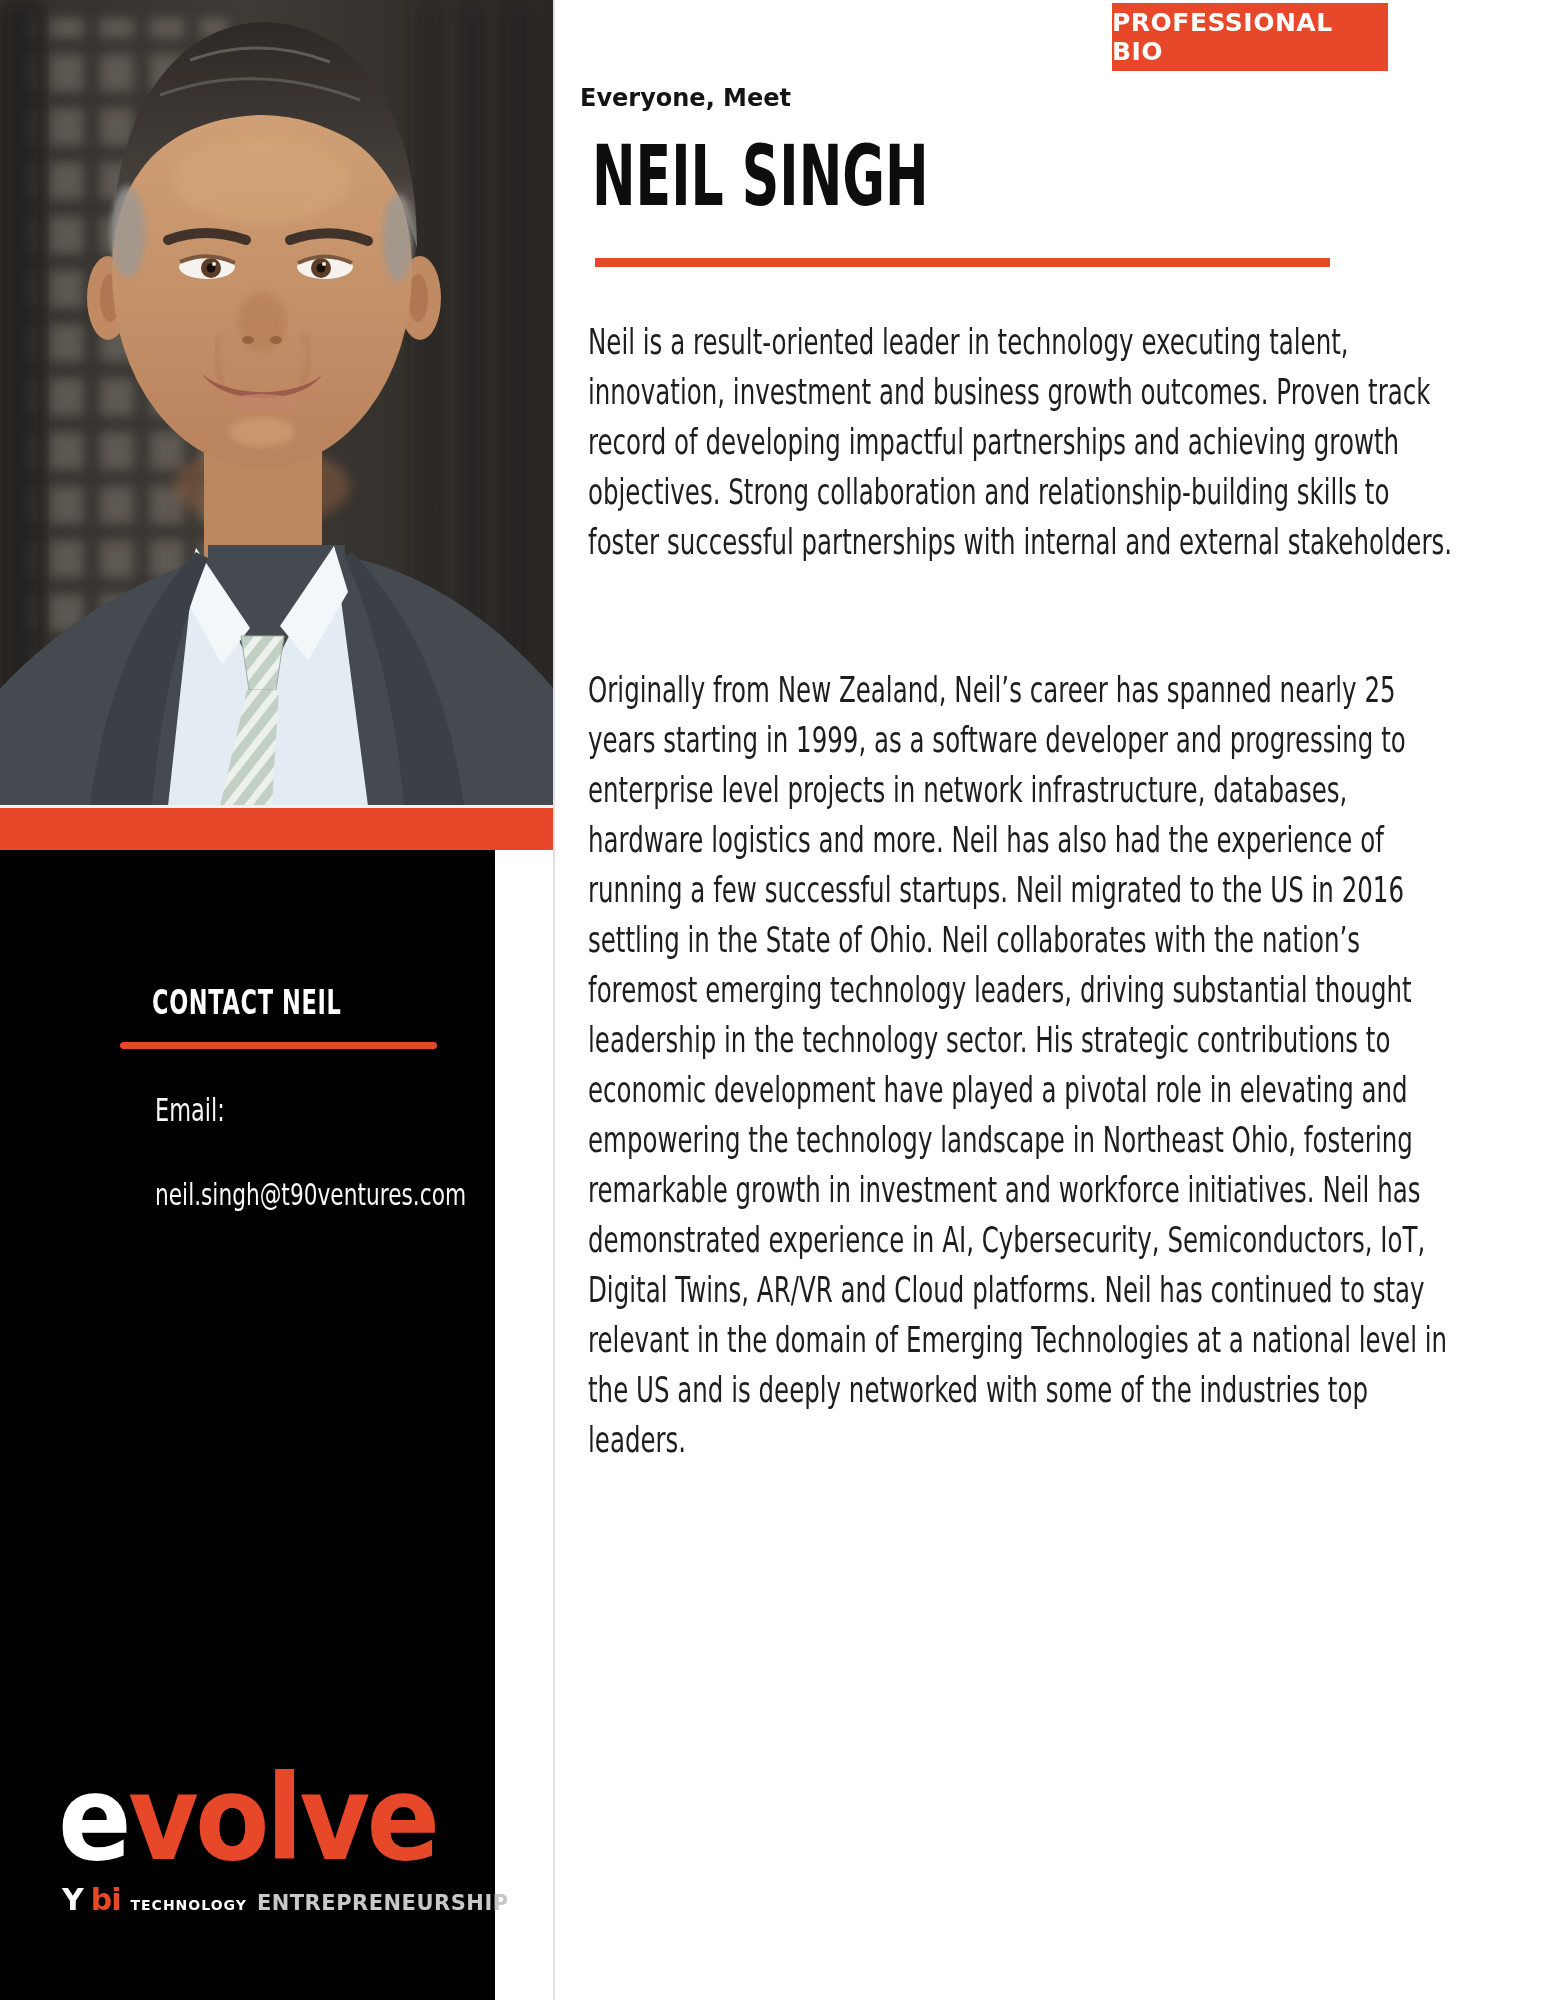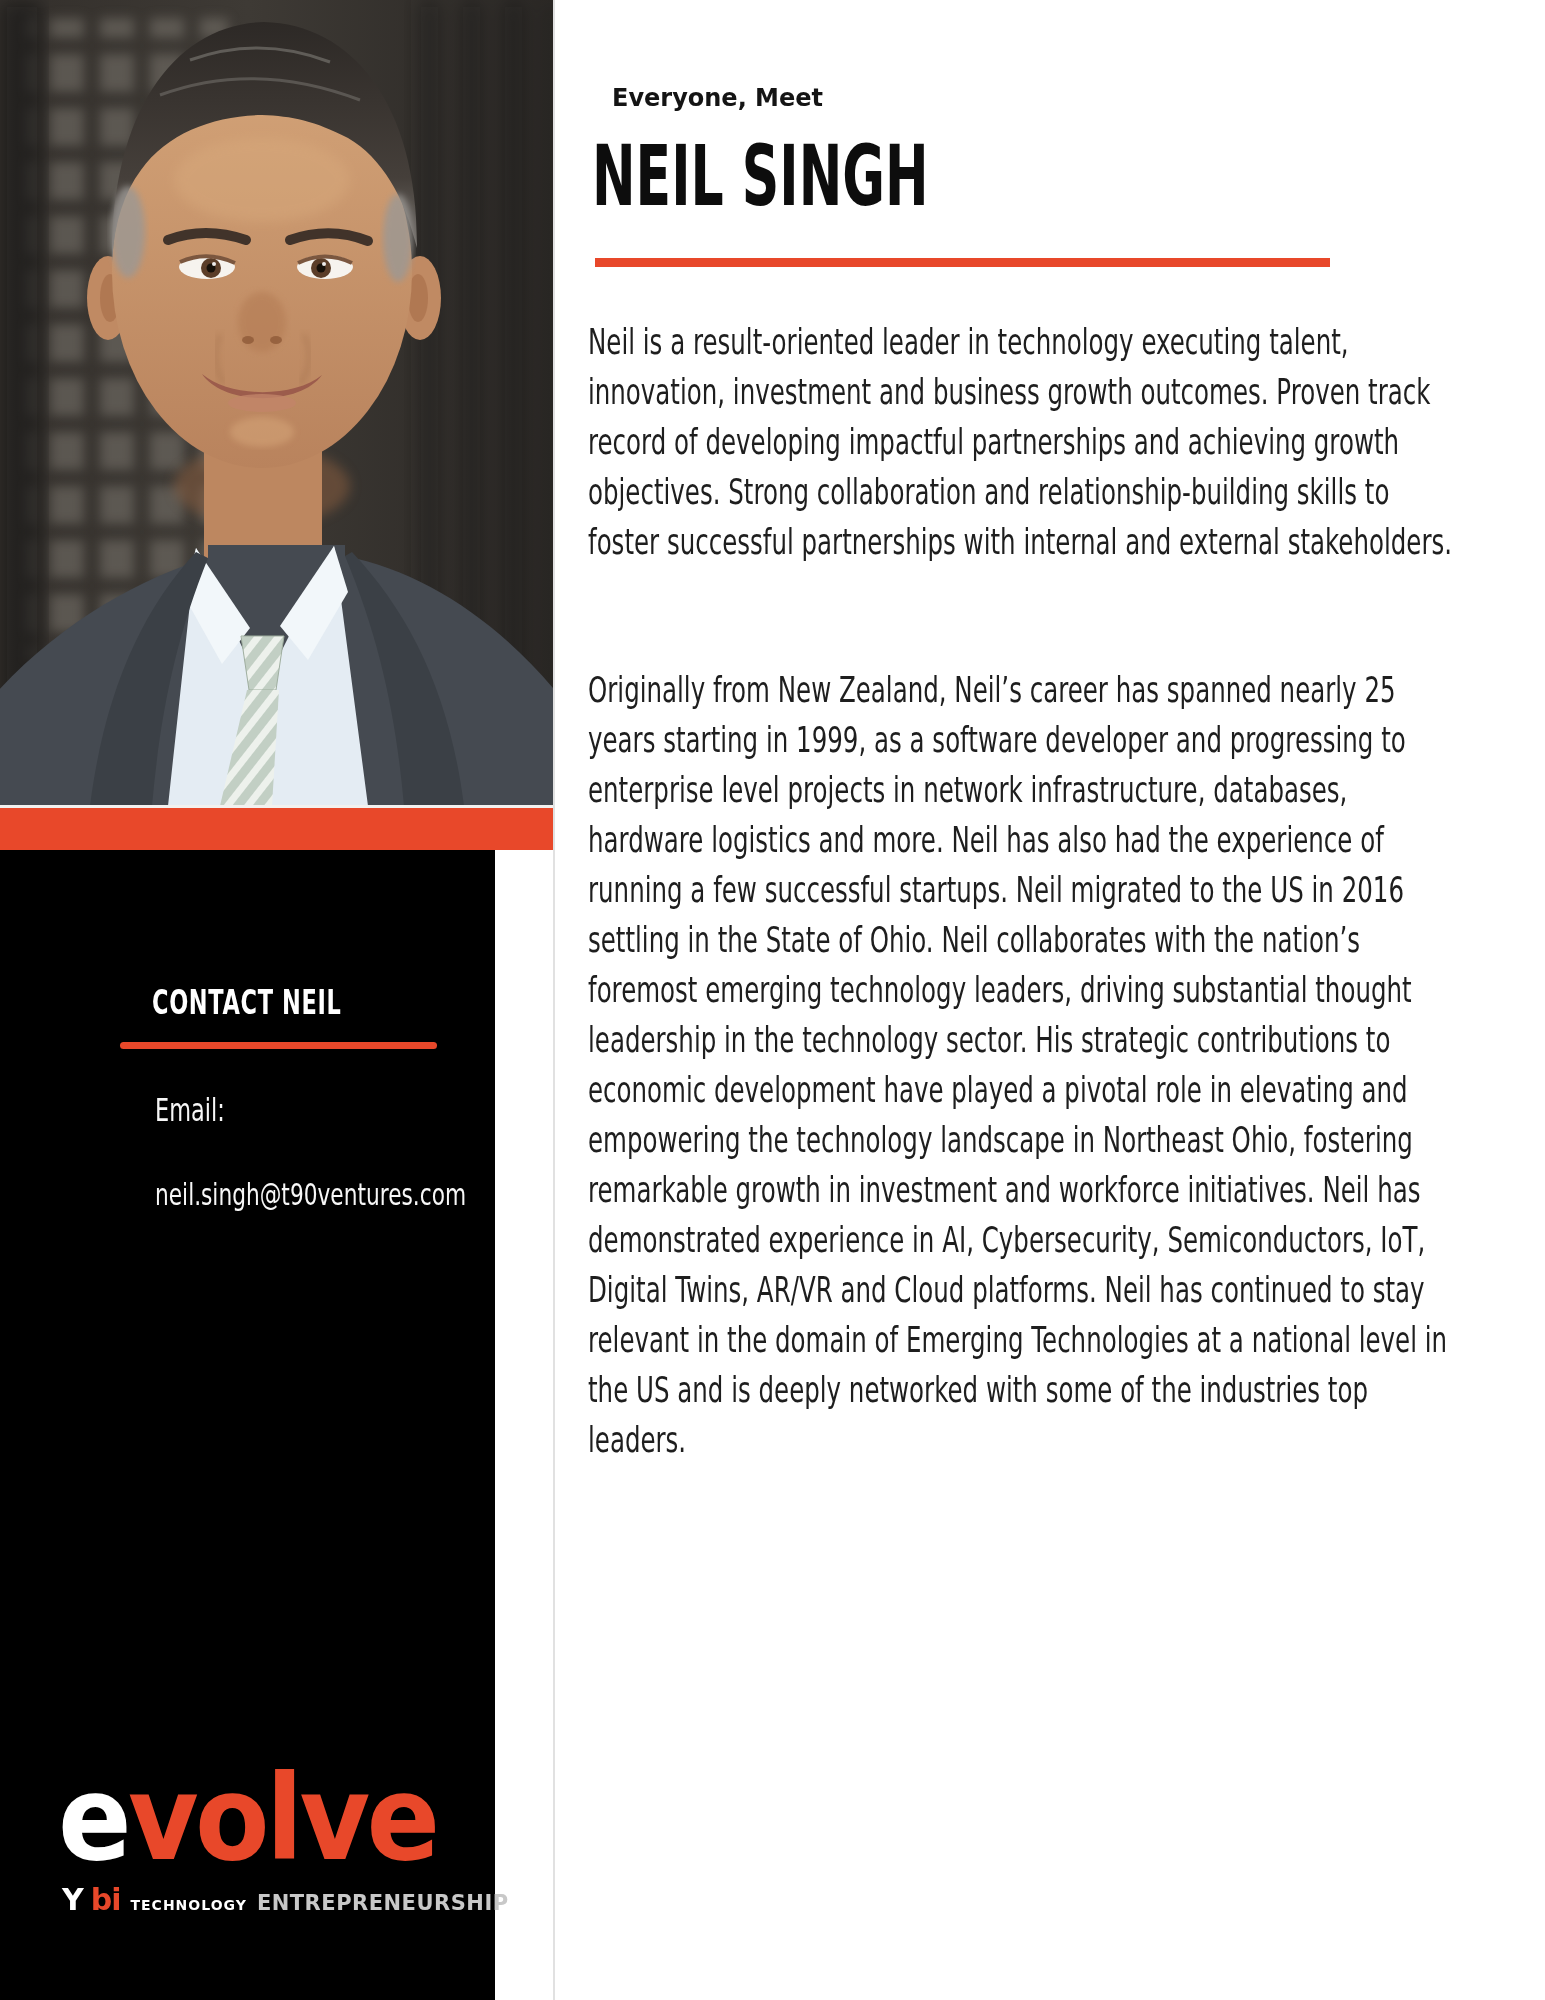--- a/index.html
+++ b/index.html
@@ -27,21 +27,21 @@
   .logo-tagline{position:absolute;left:62px;top:1882px;display:flex;align-items:baseline;gap:10px;white-space:nowrap;}
   .logo-mark{font-size:30px;font-weight:bold;letter-spacing:-1px;}
   .mark-y{color:#ffffff;}
   .mark-bi{color:#e8482a;margin-left:8px;}
   .tag-bold{font-size:14px;font-weight:bold;color:#ffffff;letter-spacing:1px;}
   .tag-light{font-size:21px;font-weight:bold;color:#c8c8c8;letter-spacing:0.5px;}
   
   .badge{position:absolute;left:1112px;top:3px;width:276px;height:68px;display:flex;
         align-items:center;justify-content:center;}
   .badge span{color:#ffffff;font-size:25px;font-weight:bold;letter-spacing:0.5px;}
-  .kicker{position:absolute;left:612px;top:84px;font-size:24px;font-weight:bold;color:#141414;}
+  .kicker{position:absolute;left:580px;top:84px;font-size:24px;font-weight:bold;color:#141414;}
   .title{position:absolute;left:592px;top:130px;margin:0;font-size:84px;font-weight:bold;color:#0d0d0d;
         line-height:92px;white-space:nowrap;letter-spacing:0px;
         transform:scaleX(0.62);transform-origin:0 0;}
   .title-rule{position:absolute;left:595px;top:258px;width:735px;height:9px;}
   .bio{position:absolute;left:588px;width:1246px;font-size:35px;line-height:50px;color:#1e1e1e;
         transform:scaleX(0.7);transform-origin:0 0;}
   .para1{top:317px;}
   .para2{top:665px;}
   .accent-bg{background:#e8482a;}
 </style>
@@ -163,20 +163,23 @@
       <div class="logo-word"><span class="logo-e">e</span><span class="logo-rest">volve</span></div>
       <div class="logo-tagline">
         <span class="logo-mark"><span class="mark-y">Y</span><span class="mark-bi">bi</span></span>
         <span class="tag-bold">TECHNOLOGY</span>
         <span class="tag-light">ENTREPRENEURSHIP</span>
       </div>
     </div>
   </div>
   <div class="left-col-edge"></div>
 
+  <div class="badge accent-bg">
+    <span>PROFESSIONAL BIO</span>
+  </div>
 
   <div class="kicker">Everyone, Meet</div>
   <h1 class="title">NEIL SINGH</h1>
   <div class="title-rule accent-bg"></div>
 
   <div class="bio para1">Neil is a result-oriented leader in technology executing talent, innovation, investment and business growth outcomes. Proven track record of developing impactful partnerships and achieving growth objectives. Strong collaboration and relationship-building skills to foster successful partnerships with internal and external stakeholders.</div>
   <div class="bio para2">Originally from New Zealand, Neil’s career has spanned nearly 25 years starting in 1999, as a software developer and progressing to enterprise level projects in network infrastructure, databases, hardware logistics and more. Neil has also had the experience of running a few successful startups. Neil migrated to the US in 2016 settling in the State of Ohio. Neil collaborates with the nation’s foremost emerging technology leaders, driving substantial thought leadership in the technology sector. His strategic contributions to economic development have played a pivotal role in elevating and empowering the technology landscape in Northeast Ohio, fostering remarkable growth in investment and workforce initiatives. Neil has demonstrated experience in AI, Cybersecurity, Semiconductors, IoT, Digital Twins, AR/VR and Cloud platforms. Neil has continued to stay relevant in the domain of Emerging Technologies at a national level in the US and is deeply networked with some of the industries top leaders.</div>
 
 </div>
 

